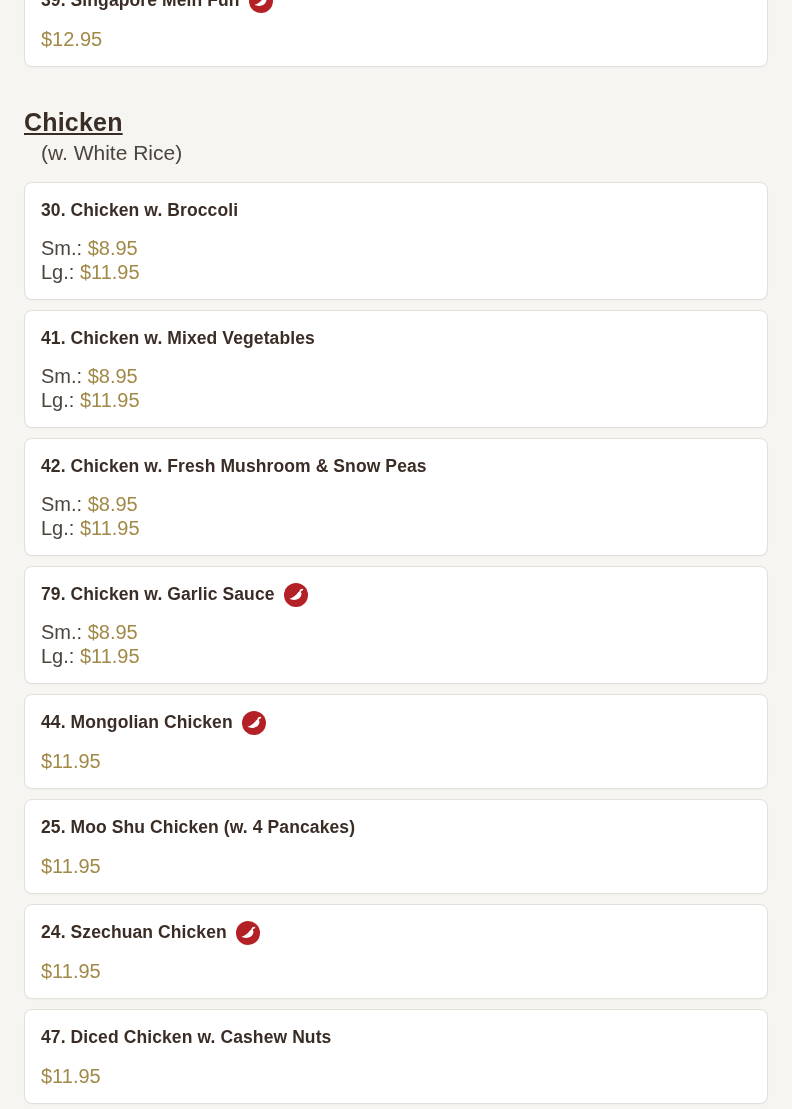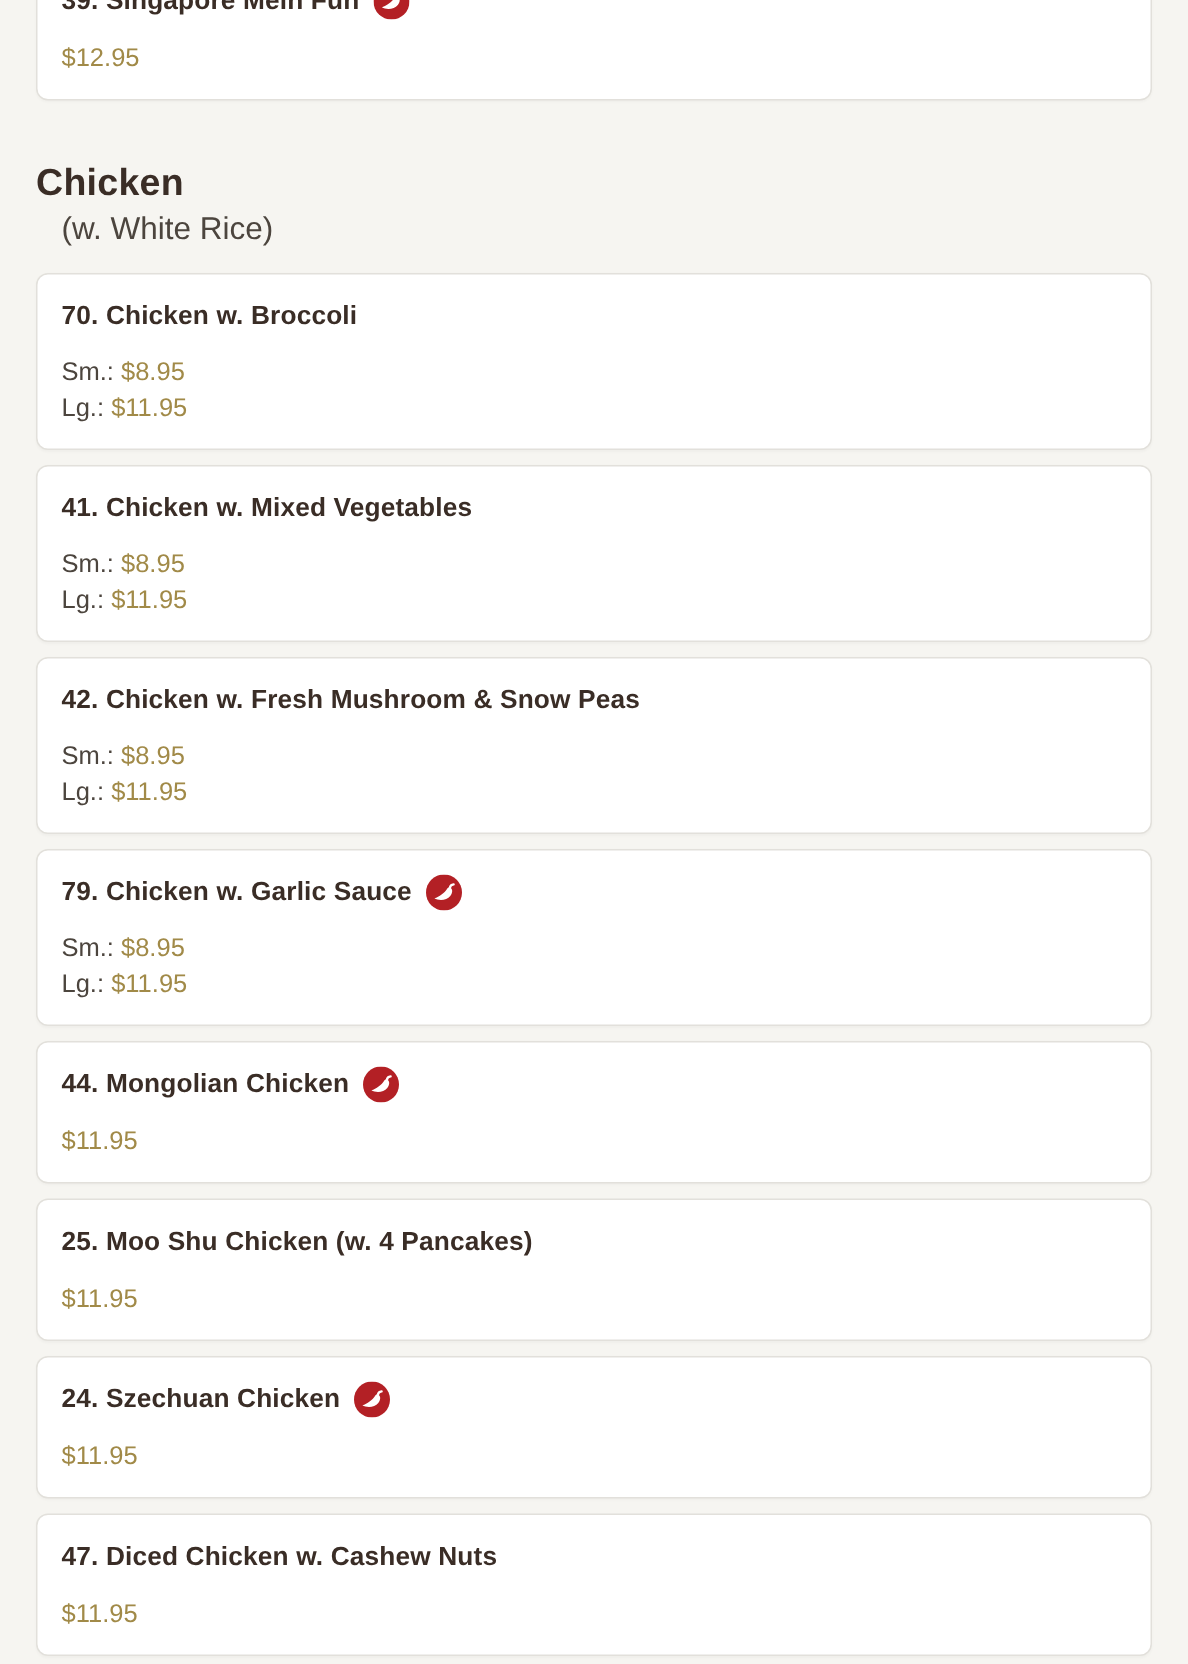--- a/index.html
+++ b/index.html
@@ -43,34 +43,35 @@
     white-space:nowrap;
   }
   .spicy-badge{
     width:24px;height:24px;
     flex:0 0 auto;
     display:inline-flex;
   }
   .prices{margin-top:16px;}
   .card.single .prices{margin-top:20px;}
   .price-line{
-    font-size:17px;
+    font-size:20px;
     line-height:24px;
     color:var(--label);
   }
   .card.single .price-line{line-height:18px;}
   .size-label{color:var(--label);margin-top:38px;}
   .price{color:var(--price);}
   .section-title{
     margin-top:40px;
     font-size:25px;
     line-height:30px;
     font-weight:700;
     color:var(--title);
     letter-spacing:.2px;
+    text-decoration:underline;
   }
   .section-subtitle{
     margin-top:6px;
     font-size:21px;
     line-height:20px;
     color:var(--label);
     margin-left:17px;
   }
   #items-slot{margin-top:19px;}
 </style>
@@ -93,21 +94,21 @@
         <div class="prices">
           <p class="price-line"><span class="price">$12.95</span></p>
         </div>
       </article>
     </section>
   <h2 class="section-title">Chicken</h2>
   <p class="section-subtitle">(w. White Rice)</p>
   <section id="items-slot">
       <article class="card">
         <div class="card-title">
-          <h3>70. Chicken w. Broccoli</h3>
+          <h3>30. Chicken w. Broccoli</h3>
         </div>
         <div class="prices">
           <p class="price-line"><span class="size-label">Sm.: </span><span class="price">$8.95</span></p>
           <p class="price-line"><span class="size-label">Lg.: </span><span class="price">$11.95</span></p>
         </div>
       </article>
       <article class="card">
         <div class="card-title">
           <h3>41. Chicken w. Mixed Vegetables</h3>
         </div>

